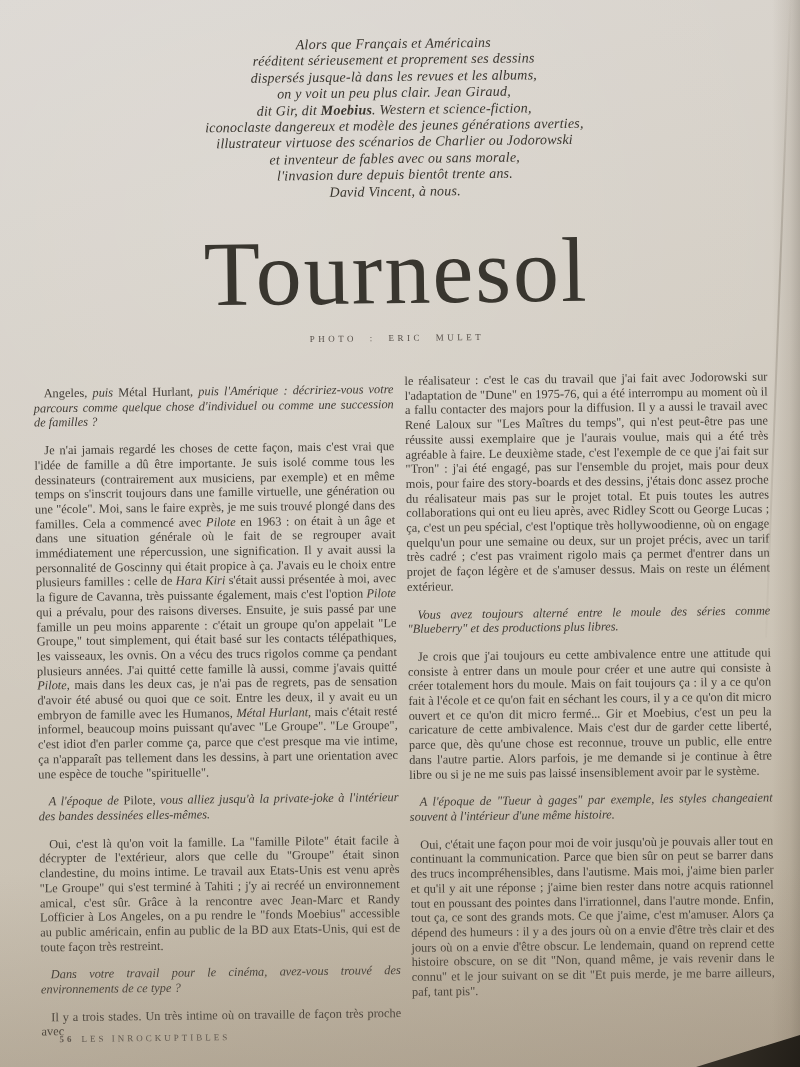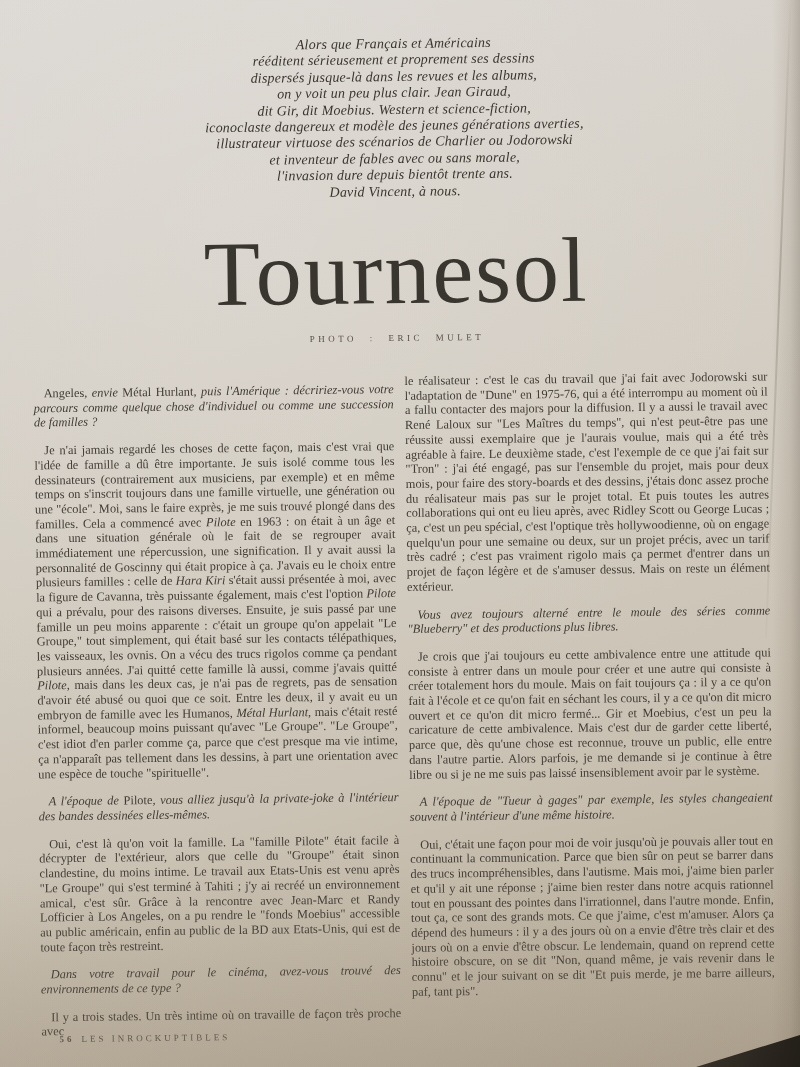--- a/index.html
+++ b/index.html
@@ -47,21 +47,21 @@
   
   .col{position:absolute;font-size:12.4px;line-height:14.7px;text-align:justify;}
   .col-left{left:36px;top:382px;width:360px;}
   .col-right{left:407px;top:374px;width:363px;}
   p.para{margin:0;text-indent:10px;}
   p.question{font-style:italic;margin:13px 0;}
   p.question:first-child{margin-top:0;}
   p.cont{text-indent:0;}
   .seg-r{font-style:normal;}
   .seg-i{font-style:italic;}
-  .seg-b{font-weight:400;}
+  .seg-b{font-weight:700;}
 
   
   .footer{position:absolute;left:54px;top:1030px;font-size:9px;color:var(--ink_soft);
     letter-spacing:3px;white-space:nowrap;}
   .page-num{font-weight:700;margin-right:7px;}
 </style>
 </head>
 <body>
 
 <div class="page">
@@ -79,21 +79,21 @@
         <div class="intro-line"><span class="seg-i">et inventeur de fables avec ou sans morale,</span></div>
         <div class="intro-line"><span class="seg-i">l'invasion dure depuis bientôt trente ans.</span></div>
         <div class="intro-line"><span class="seg-i">David Vincent, à nous.</span></div>
       </div>
 
     <div class="title">Tournesol</div>
 
     <div class="photo-credit">PHOTO : ERIC MULET</div>
 
     <div class="col col-left">
-        <p class="para question"><span class="seg-r">Angeles, </span><span class="seg-i">envie </span><span class="seg-r">Métal Hurlant, </span><span class="seg-i">puis l'Amérique : décririez-vous votre parcours comme quelque chose d'individuel ou comme une succession de familles ?</span></p>
+        <p class="para question"><span class="seg-r">Angeles, </span><span class="seg-i">puis </span><span class="seg-r">Métal Hurlant, </span><span class="seg-i">puis l'Amérique : décririez-vous votre parcours comme quelque chose d'individuel ou comme une succession de familles ?</span></p>
         <p class="para answer"><span class="seg-r">Je n'ai jamais regardé les choses de cette façon, mais c'est vrai que l'idée de famille a dû être importante. Je suis isolé comme tous les dessinateurs (contrairement aux musiciens, par exemple) et en même temps on s'inscrit toujours dans une famille virtuelle, une génération ou une "école". Moi, sans le faire exprès, je me suis trouvé plongé dans des familles. Cela a commencé avec </span><span class="seg-i">Pilote</span><span class="seg-r"> en 1963 : on était à un âge et dans une situation générale où le fait de se regrouper avait immédiatement une répercussion, une signification. Il y avait aussi la personnalité de Goscinny qui était propice à ça. J'avais eu le choix entre plusieurs familles : celle de </span><span class="seg-i">Hara Kiri</span><span class="seg-r"> s'était aussi présentée à moi, avec la figure de Cavanna, très puissante également, mais c'est l'option </span><span class="seg-i">Pilote</span><span class="seg-r"> qui a prévalu, pour des raisons diverses. Ensuite, je suis passé par une famille un peu moins apparente : c'était un groupe qu'on appelait "Le Groupe," tout simplement, qui était basé sur les contacts télépathiques, les vaisseaux, les ovnis. On a vécu des trucs rigolos comme ça pendant plusieurs années. J'ai quitté cette famille là aussi, comme j'avais quitté </span><span class="seg-i">Pilote</span><span class="seg-r">, mais dans les deux cas, je n'ai pas de regrets, pas de sensation d'avoir été abusé ou quoi que ce soit. Entre les deux, il y avait eu un embryon de famille avec les Humanos, </span><span class="seg-i">Métal Hurlant</span><span class="seg-r">, mais c'était resté informel, beaucoup moins puissant qu'avec "Le Groupe". "Le Groupe", c'est idiot d'en parler comme ça, parce que c'est presque ma vie intime, ça n'apparaît pas tellement dans les dessins, à part une orientation avec une espèce de touche "spirituelle".</span></p>
         <p class="para question"><span class="seg-i">A l'époque de </span><span class="seg-r">Pilote</span><span class="seg-i">, vous alliez jusqu'à la private-joke à l'intérieur des bandes dessinées elles-mêmes.</span></p>
         <p class="para answer"><span class="seg-r">Oui, c'est là qu'on voit la famille. La "famille Pilote" était facile à décrypter de l'extérieur, alors que celle du "Groupe" était sinon clandestine, du moins intime. Le travail aux Etats-Unis est venu après "Le Groupe" qui s'est terminé à Tahiti ; j'y ai recréé un environnement amical, c'est sûr. Grâce à la rencontre avec Jean-Marc et Randy Lofficier à Los Angeles, on a pu rendre le "fonds Moebius" accessible au public américain, enfin au public de la BD aux Etats-Unis, qui est de toute façon très restreint.</span></p>
         <p class="para question"><span class="seg-i">Dans votre travail pour le cinéma, avez-vous trouvé des environnements de ce type ?</span></p>
         <p class="para answer"><span class="seg-r">Il y a trois stades. Un très intime où on travaille de façon très proche avec</span></p>
       </div>
 
     <div class="col col-right">
         <p class="para answer cont"><span class="seg-r">le réalisateur : c'est le cas du travail que j'ai fait avec Jodorowski sur l'adaptation de "Dune" en 1975-76, qui a été interrompu au moment où il a fallu contacter des majors pour la diffusion. Il y a aussi le travail avec René Laloux sur "Les Maîtres du temps", qui n'est peut-être pas une réussite aussi exemplaire que je l'aurais voulue, mais qui a été très agréable à faire. Le deuxième stade, c'est l'exemple de ce que j'ai fait sur "Tron" : j'ai été engagé, pas sur l'ensemble du projet, mais pour deux mois, pour faire des story-boards et des dessins, j'étais donc assez proche du réalisateur mais pas sur le projet total. Et puis toutes les autres collaborations qui ont eu lieu après, avec Ridley Scott ou George Lucas ; ça, c'est un peu spécial, c'est l'optique très hollywoodienne, où on engage quelqu'un pour une semaine ou deux, sur un projet précis, avec un tarif très cadré ; c'est pas vraiment rigolo mais ça permet d'entrer dans un projet de façon légère et de s'amuser dessus. Mais on reste un élément extérieur.</span></p>
         <p class="para question"><span class="seg-i">Vous avez toujours alterné entre le moule des séries comme "Blueberry" et des productions plus libres.</span></p>

